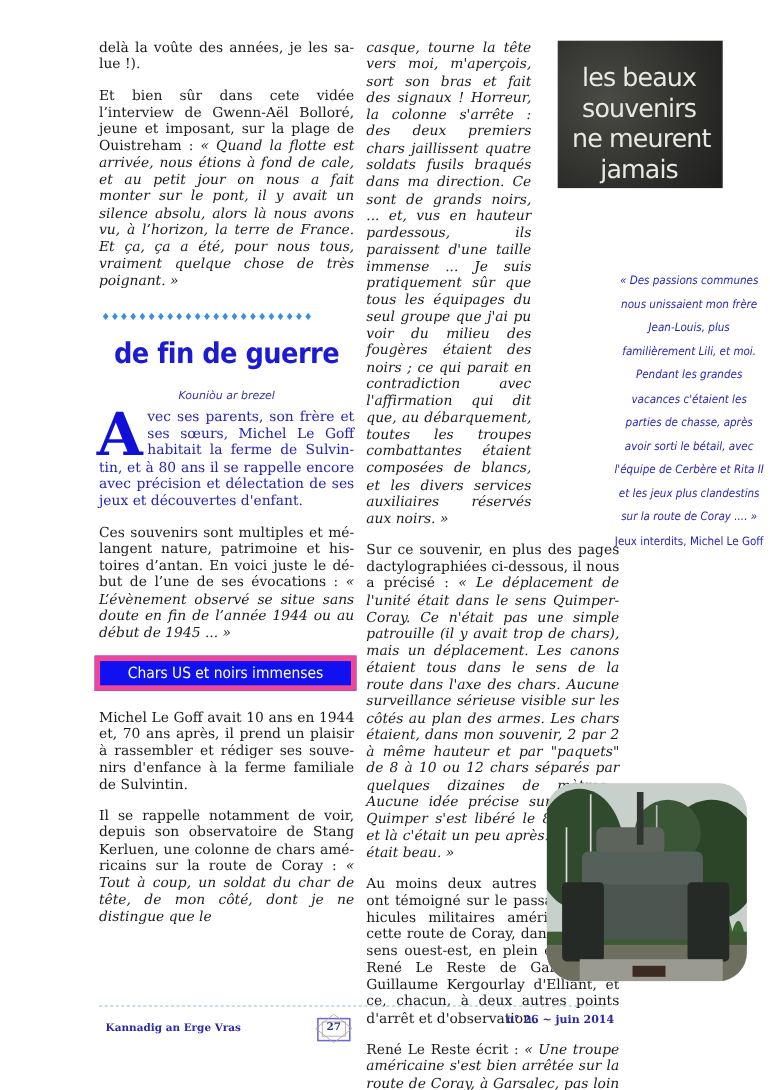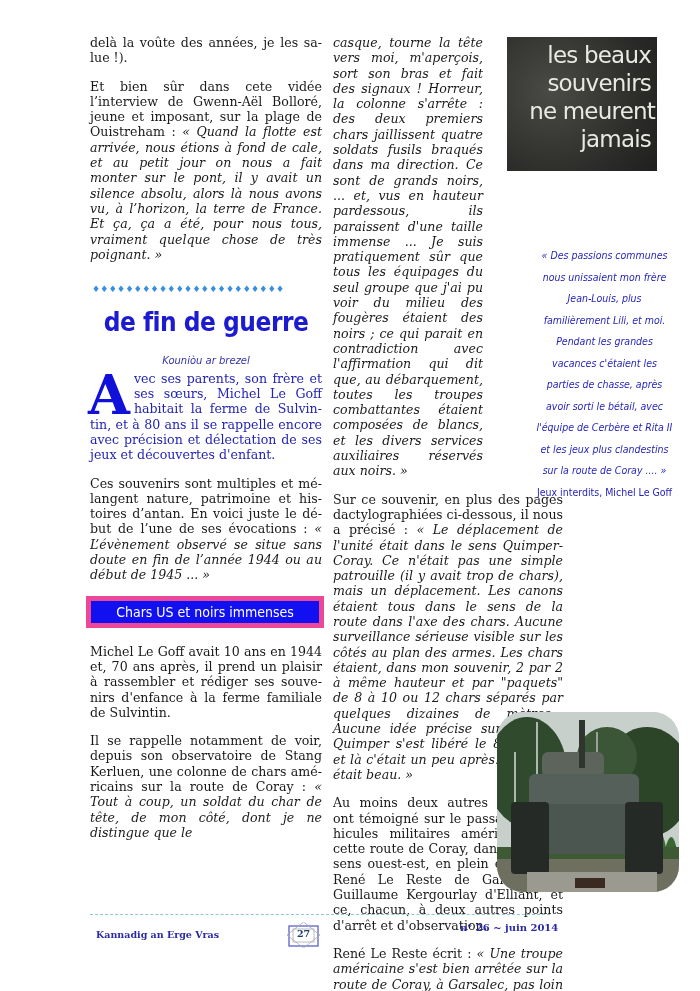--- a/index.html
+++ b/index.html
@@ -31,26 +31,26 @@
   }
   .bar {
     background: #1010f0; color: #ffffff; text-align: center;
     font-family: "DejaVu Sans Condensed", "DejaVu Sans", sans-serif; font-size: 14px;
     height: 22px; line-height: 22px; margin: 0 0 16px -4px; width: 228px; border: 5px solid #ec4899;
   }
   .photo-top {
     position: absolute; left: 507px; top: 37px; width: 150px; height: 134px;
     background: radial-gradient(circle at 30% 40%, #4a4a46, #2a2a28 70%, #1f1f1d);
     color: #e9e9e3; font-family: "DejaVu Sans", sans-serif; font-weight: normal;
-    text-align: right; box-sizing: border-box; padding: 4px 6px 0 4px;
+    text-align: center; box-sizing: border-box; padding: 20px 6px 0 4px;
     font-size: 23px; line-height: 28px; letter-spacing: -0.8px; overflow: hidden;
   }
   .photo-top span { display: block; white-space: nowrap; }
   .quote-box {
-    position: absolute; left: 536px; top: 245px; width: 137px;
+    position: absolute; left: 558px; top: 245px; width: 137px;
     font-family: "DejaVu Sans Condensed", "DejaVu Sans", sans-serif; font-style: italic;
     color: #1f1fb8; font-size: 10.5px; line-height: 21.5px; text-align: center;
   }
   .quote-box .attr { font-style: normal; }
   .tank {
     position: absolute; left: 497px; top: 712px; width: 182px; height: 180px;
     border-radius: 26px; overflow: hidden; background: #c9cfc9;
   }
   .footer-line {
     position: absolute; left: 90px; top: 914px; width: 460px; border-top: 1px dashed #8cc8cc;

